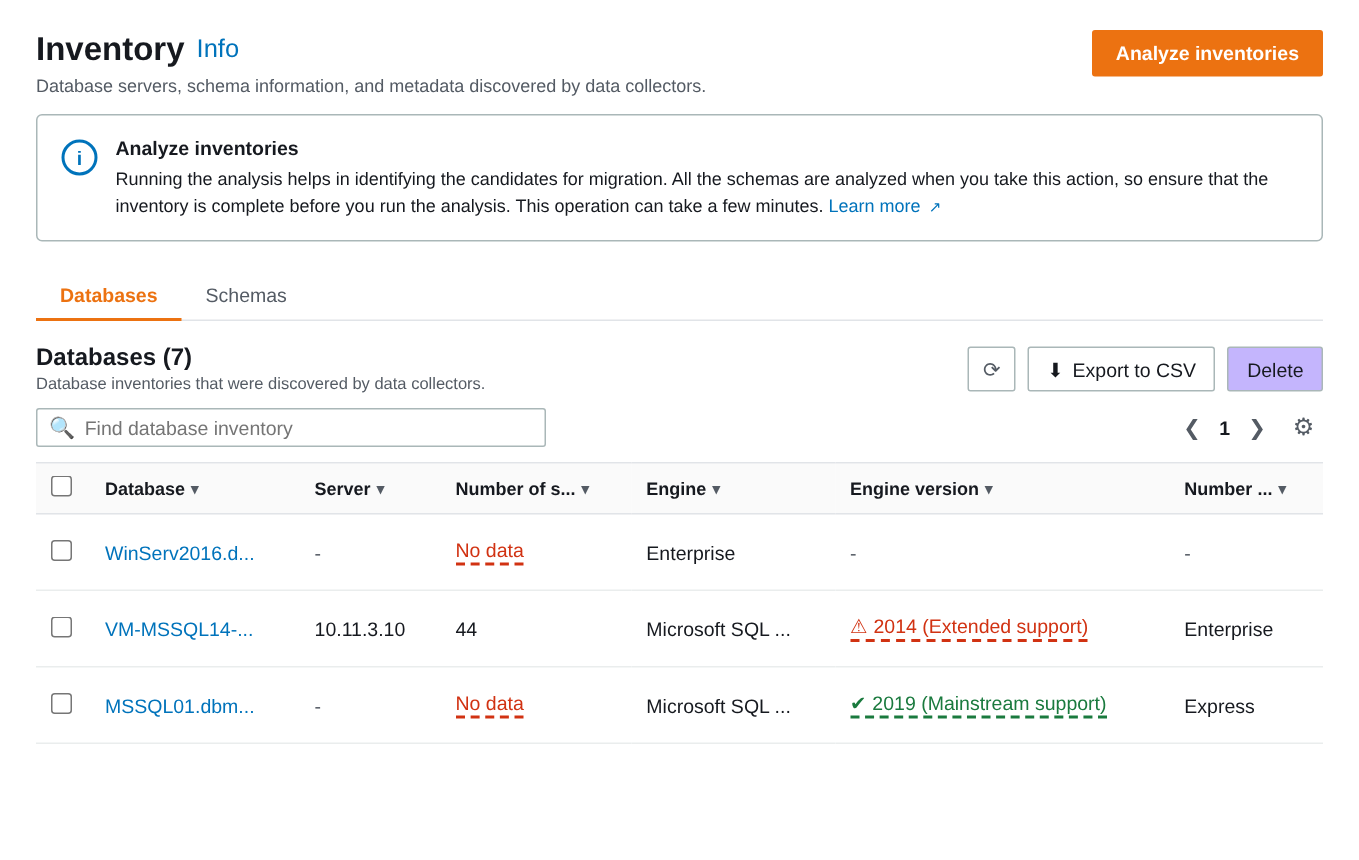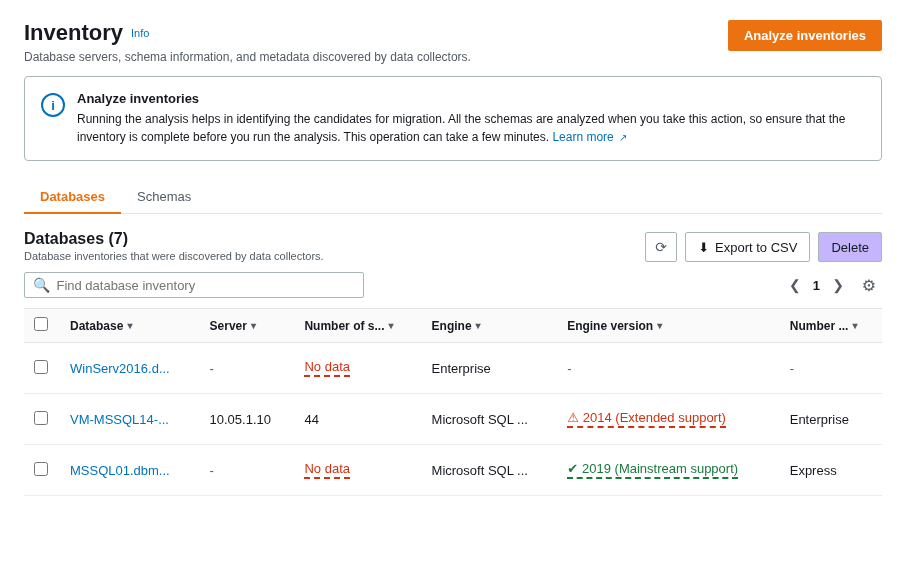--- a/index.html
+++ b/index.html
@@ -27,21 +27,21 @@
       display: flex;
       align-items: center;
       gap: 8px;
     }
     .page-title {
       font-size: 22px;
       font-weight: 700;
       color: #16191f;
     }
     .info-link {
-      font-size: 11px;
+      font-size: 17px;
       color: #0073bb;
       cursor: pointer;
       text-decoration: none;
     }
     .subtitle {
       font-size: 12px;
       color: #545b64;
       margin-top: 4px;
     }
     .analyze-btn {
@@ -120,21 +120,21 @@
       font-weight: 600;
     }
 
     
     .table-section {
       padding: 16px 0 0 0;
     }
     .table-header-row {
       display: flex;
       justify-content: space-between;
-      align-items: flex-end;
+      align-items: center;
       margin-bottom: 10px;
     }
     .table-title {
       font-size: 16px;
       font-weight: 700;
     }
     .table-subtitle {
       font-size: 11px;
       color: #545b64;
       margin-top: 2px;
@@ -426,21 +426,21 @@
             <td><a class="db-link">WinServ2016.d...</a></td>
             <td class="dash">-</td>
             <td><span class="no-data">No data</span></td>
             <td>Enterprise</td>
             <td class="dash">-</td>
             <td class="dash">-</td>
           </tr>
           <tr>
             <td class="checkbox-cell"><input type="checkbox" style=""></td>
             <td><a class="db-link">VM-MSSQL14-...</a></td>
-            <td>10.05.1.10</td>
+            <td>10.11.3.10</td>
             <td>44</td>
             <td>Microsoft SQL ...</td>
             <td><span class="version-warn"><span style="color:#d13212;font-size:13px;">⚠</span> 2014 (Extended support)</span></td>
             <td>Enterprise</td>
           </tr>
           <tr>
             <td class="checkbox-cell"><input type="checkbox" style=""></td>
             <td><a class="db-link">MSSQL01.dbm...</a></td>
             <td class="dash">-</td>
             <td><span class="no-data">No data</span></td>

